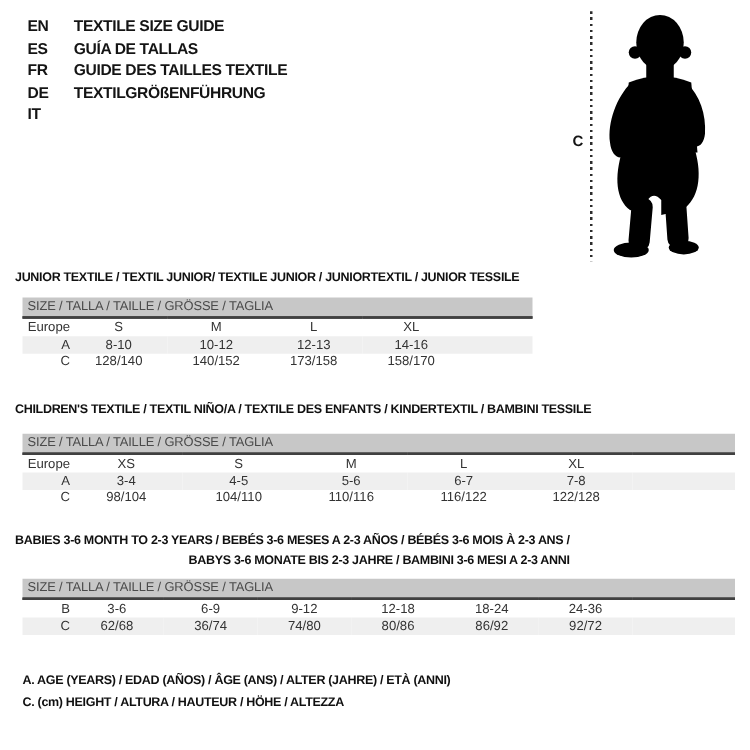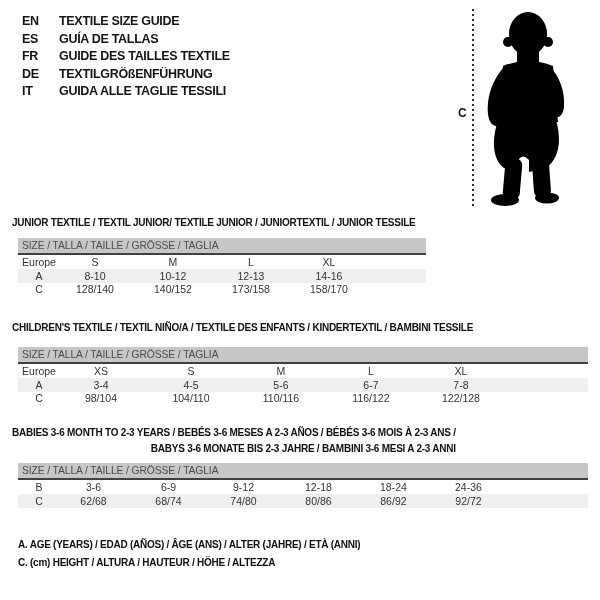--- a/index.html
+++ b/index.html
@@ -28,21 +28,21 @@
   .size-table{position:absolute;left:18px;border-collapse:collapse;table-layout:fixed;font-size:10.5px;color:#333;}
   #table-0{top:238px;width:408px;}
   #table-1{top:347px;width:570px;}
   #table-2{top:463px;width:570px;}
   .size-bar th{
     background:#c7c7c7;color:#4a4a4a;font-weight:normal;text-align:left;
     font-size:10.3px;padding:2px 0 2px 4px;height:11px;
     border-bottom:2px solid #404040;letter-spacing:-0.1px;
   }
   .size-table td{text-align:center;padding:0;height:13.8px;vertical-align:middle;}
-  .size-table td.label{text-align:center;padding-left:4px;}
+  .size-table td.label{text-align:right;padding-left:4px;}
   .size-table tr.shade{background:#efefef;}
   
   .footnotes{position:absolute;top:536px;left:18px;font-weight:bold;font-size:10px;letter-spacing:-0.25px;line-height:17.5px;color:#101010;white-space:nowrap;}
 </style>
 </head>
 <body>
 
 <div class="page">
 
   <div class="langs">
@@ -57,21 +57,20 @@
       <div class="lang-row">
         <span class="lang-code">FR</span>
         <span>GUIDE DES TAILLES TEXTILE</span>
       </div>
       <div class="lang-row">
         <span class="lang-code">DE</span>
         <span>TEXTILGRÖßENFÜHRUNG</span>
       </div>
       <div class="lang-row">
         <span class="lang-code">IT</span>
-        <span>GUIDA ALLE TAGLIE TESSILI</span>
       </div>
     </div>
 
   <div class="figure">
     <span class="measure-label">C</span>
     <div class="measure-line"></div>
     <svg width="88" height="202" viewBox="0 0 88 202" aria-hidden="true">
       <g fill="#000000">
 
         <ellipse cx="45" cy="26" rx="19" ry="22"></ellipse>
@@ -216,21 +215,21 @@
           <td>6-9</td>
           <td>9-12</td>
           <td>12-18</td>
           <td>18-24</td>
           <td>24-36</td>
           <td></td>
         </tr>
         <tr class="shade">
           <td class="label">C</td>
           <td>62/68</td>
-          <td>68/74</td>
+          <td>36/74</td>
           <td>74/80</td>
           <td>80/86</td>
           <td>86/92</td>
           <td>92/72</td>
           <td></td>
         </tr>
       </tbody>
     </table>
 
   <div class="footnotes">

